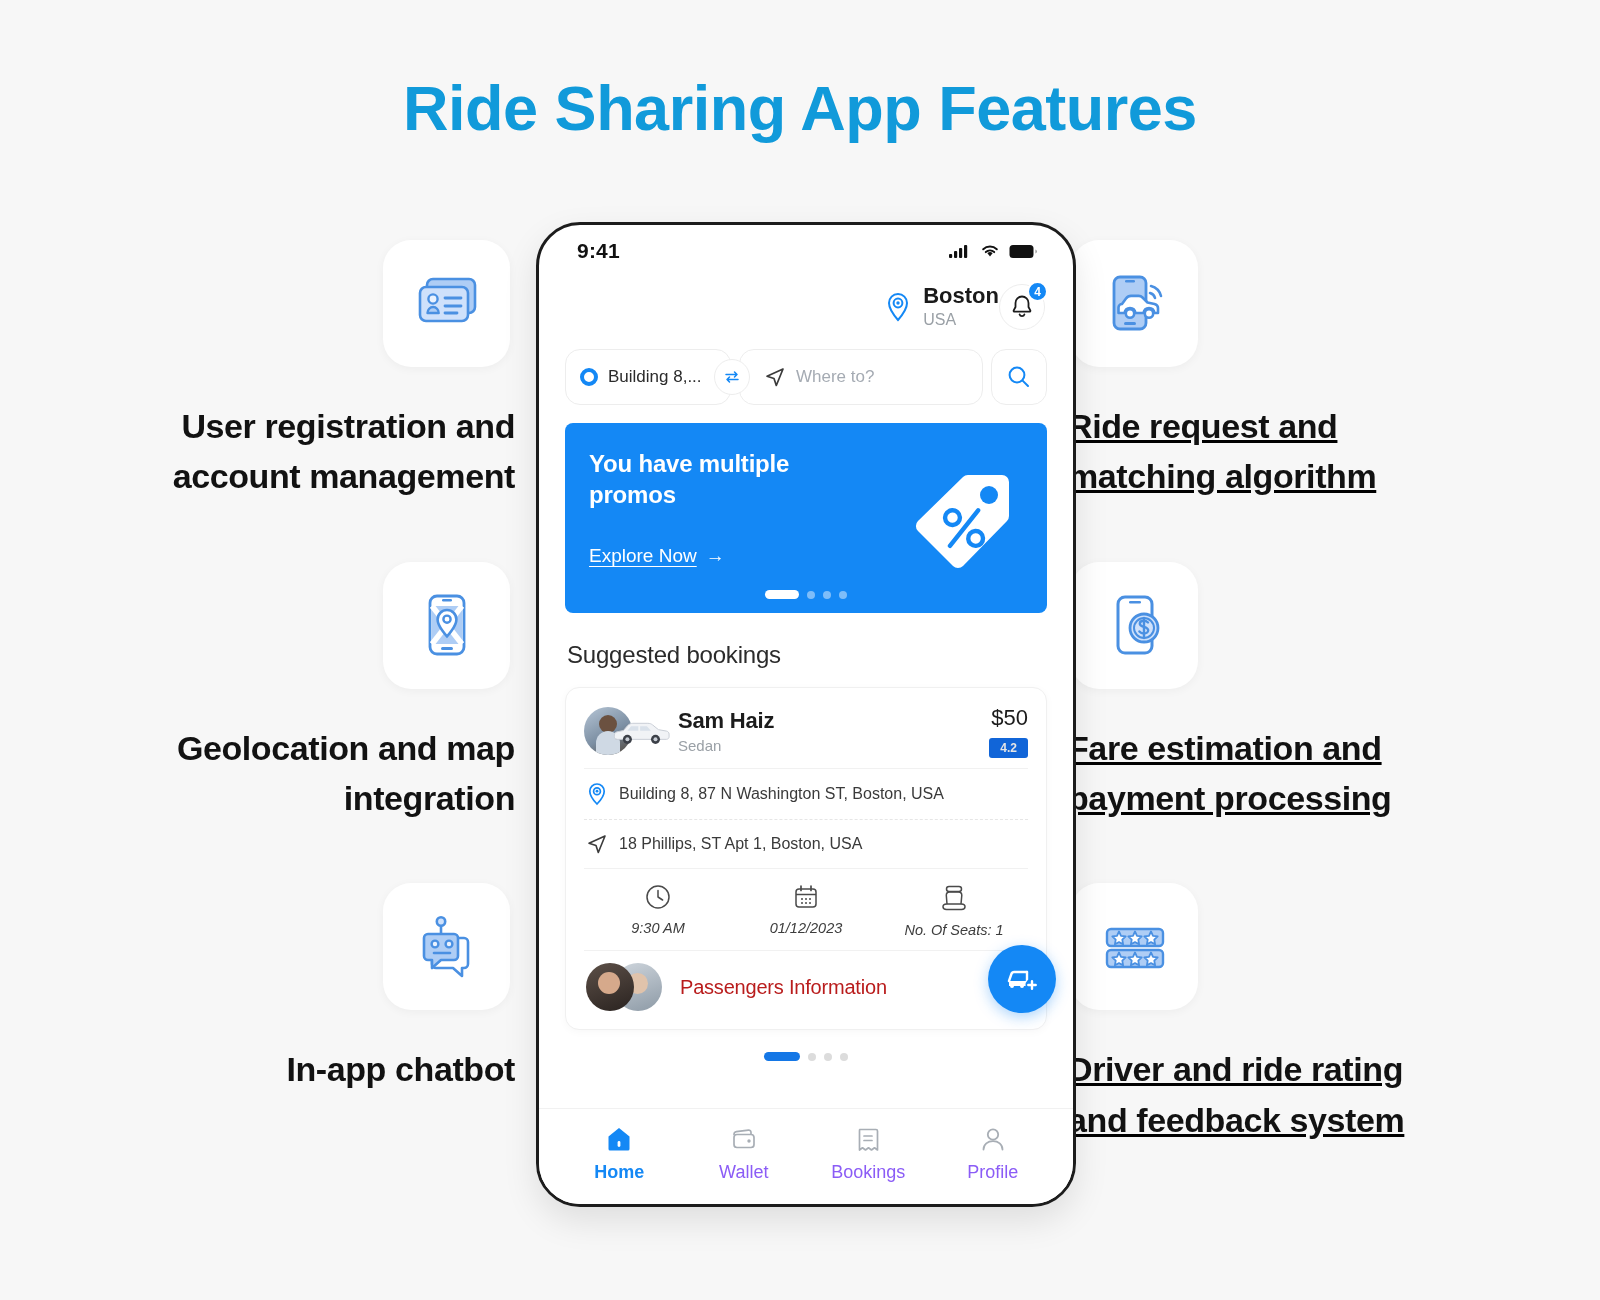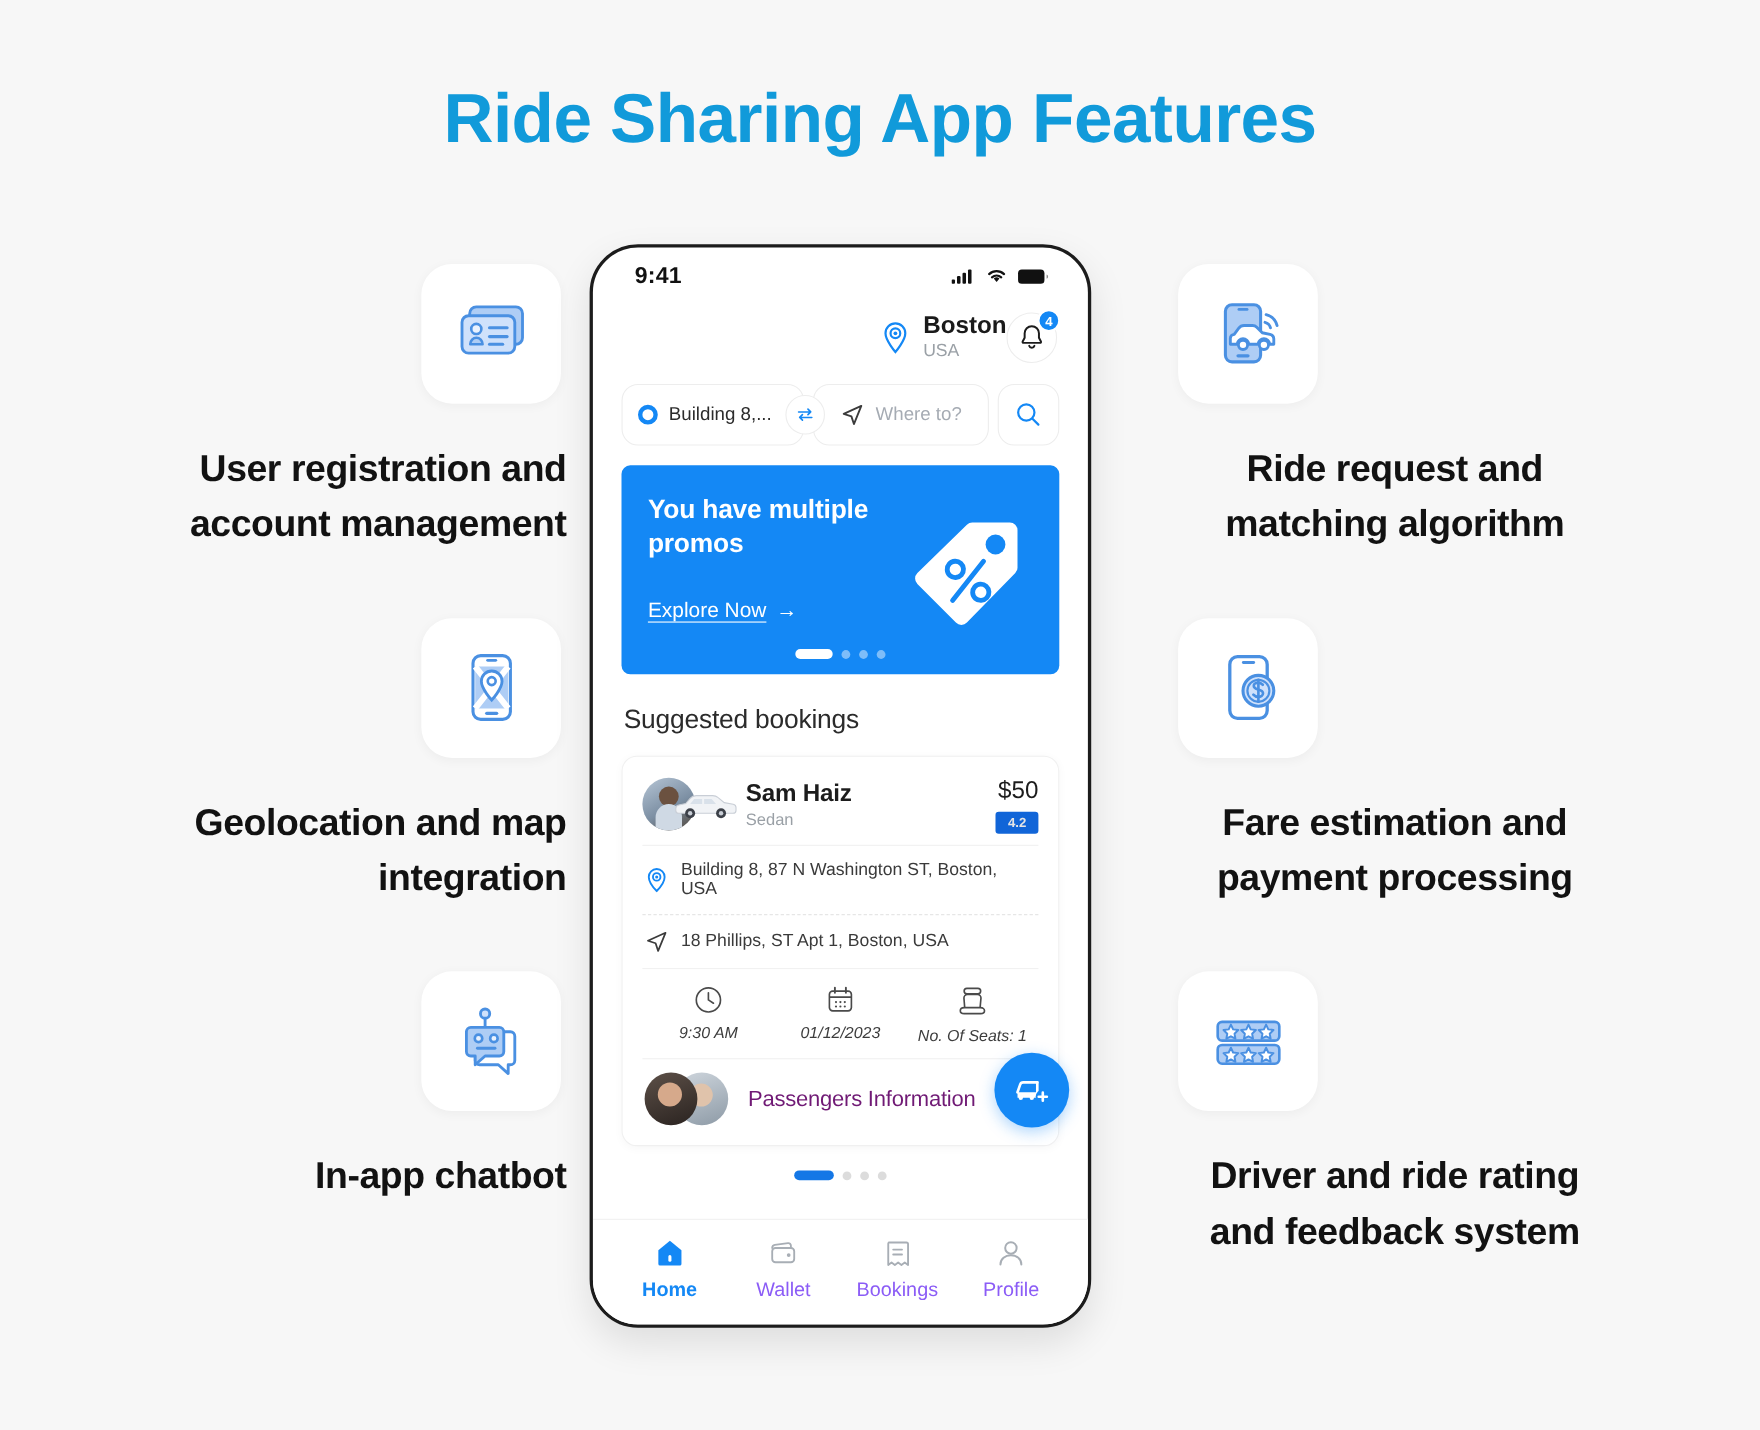--- a/index.html
+++ b/index.html
@@ -15,21 +15,21 @@
   .title {
     position: absolute; top: 72px; left: 0; width: 1600px;
     text-align: center;
     font-size: 63px; font-weight: 700; letter-spacing: -0.5px;
     color: #119ada;
   }
 
   
   .col { position: absolute; width: 470px; }
   .col-left  { left: 45px; top: 232px; text-align: right; }
-  .col-right { left: 1068px; top: 232px; text-align: center; }
+  .col-right { left: 1068px; top: 232px; text-align: left; text-decoration: underline; }
 
   .feature { margin-bottom: 0; }
   .feature + .feature { margin-top: 60px; }
 
   .icon-box {
     width: 127px; height: 127px;
     background: #ffffff;
     border-radius: 28px;
     box-shadow: 0 2px 10px rgba(0,0,0,0.045);
     display: flex; align-items: center; justify-content: center;
@@ -51,21 +51,21 @@
   .f-left-1 { margin-top: 8px; }
   .f-left-2 { margin-top: 62px; }
   .f-left-3 { margin-top: 60px; }
   .f-right-1 { margin-top: 8px; }
   .f-right-2 { margin-top: 62px; }
   .f-right-3 { margin-top: 60px; }
 
   
   .phone {
     position: absolute; left: 536px; top: 222px;
-    width: 456px; height: 985px;
+    width: 540px; height: 985px;
     background: #ffffff;
     border: 3px solid #1c1c1c;
     border-radius: 44px;
     box-shadow: 0 14px 34px rgba(0,0,0,0.10);
     overflow: hidden;
     display: flex; flex-direction: column;
   }
   .phone-body { flex: 1; display: flex; flex-direction: column; overflow: hidden; }
 
   .statusbar {
@@ -196,21 +196,21 @@
 
   .pax-row { display: flex; align-items: center; gap: 16px; padding: 12px 2px 8px 2px; position: relative; }
   .pax-avatars { width: 78px; height: 48px; position: relative; flex: none; }
   .pax-av {
     width: 48px; height: 48px; border-radius: 50%; position: absolute; top: 0; overflow: hidden;
   }
   .pax-av.a { left: 0; background: linear-gradient(160deg,#5d5048,#2a2320); z-index: 2; }
   .pax-av.a::after { content:""; position:absolute; left:12px; top:9px; width:22px; height:22px; border-radius:50%; background:#d6a98b; }
   .pax-av.b { left: 28px; background: linear-gradient(160deg,#cfd6dd,#8d9aa6); }
   .pax-av.b::after { content:""; position:absolute; left:13px; top:10px; width:21px; height:21px; border-radius:50%; background:#e0c3ab; }
-  .pax-text { font-size: 20px; color: #701a75; letter-spacing: -0.2px; }
+  .pax-text { font-size: 20px; color: #b91c1c; letter-spacing: -0.2px; }
   .fab {
     position: absolute; right: -28px; top: -6px;
     width: 68px; height: 68px; border-radius: 50%;
     background: #1488f5; display: flex; align-items: center; justify-content: center;
     box-shadow: 0 4px 14px rgba(20,136,245,0.35);
   }
 
   .card-dots { display: flex; justify-content: center; align-items: center; gap: 8px; margin-top: 22px; }
   .cdot { width: 8px; height: 8px; border-radius: 50%; background: #dcdcdc; }
   .cdot.active { width: 36px; height: 9px; border-radius: 5px; background: #1477e6; }

